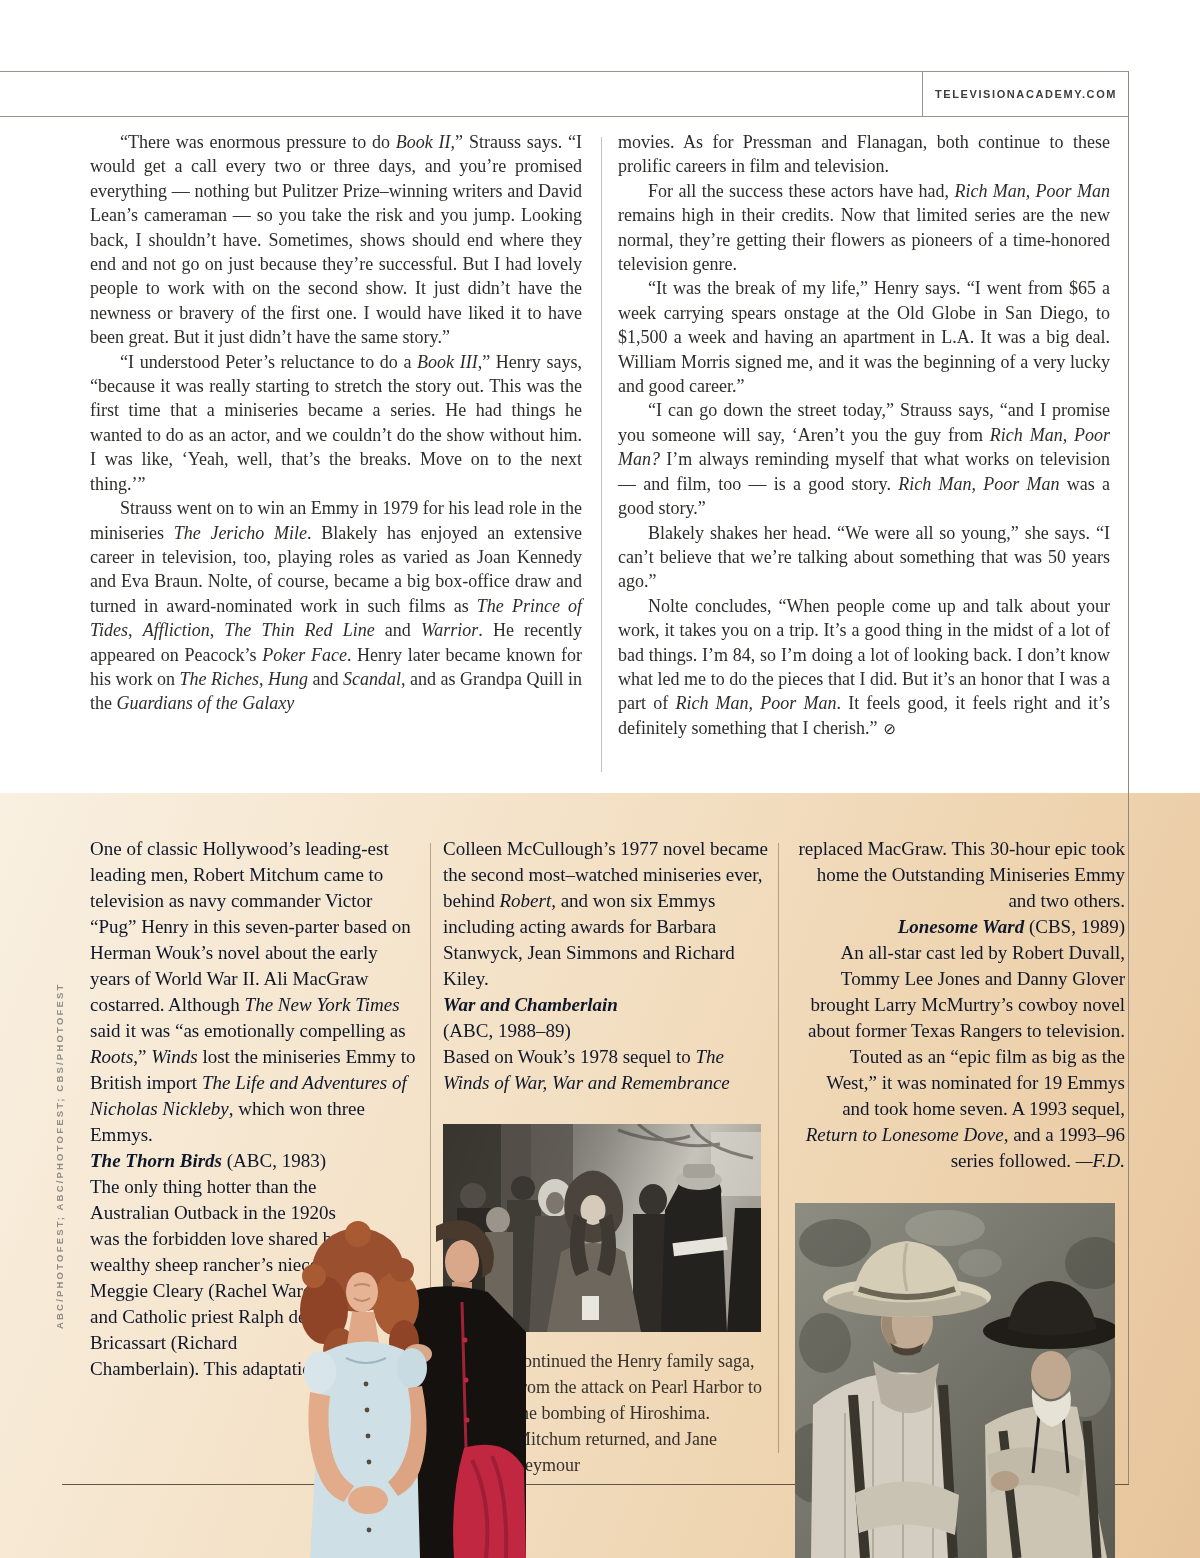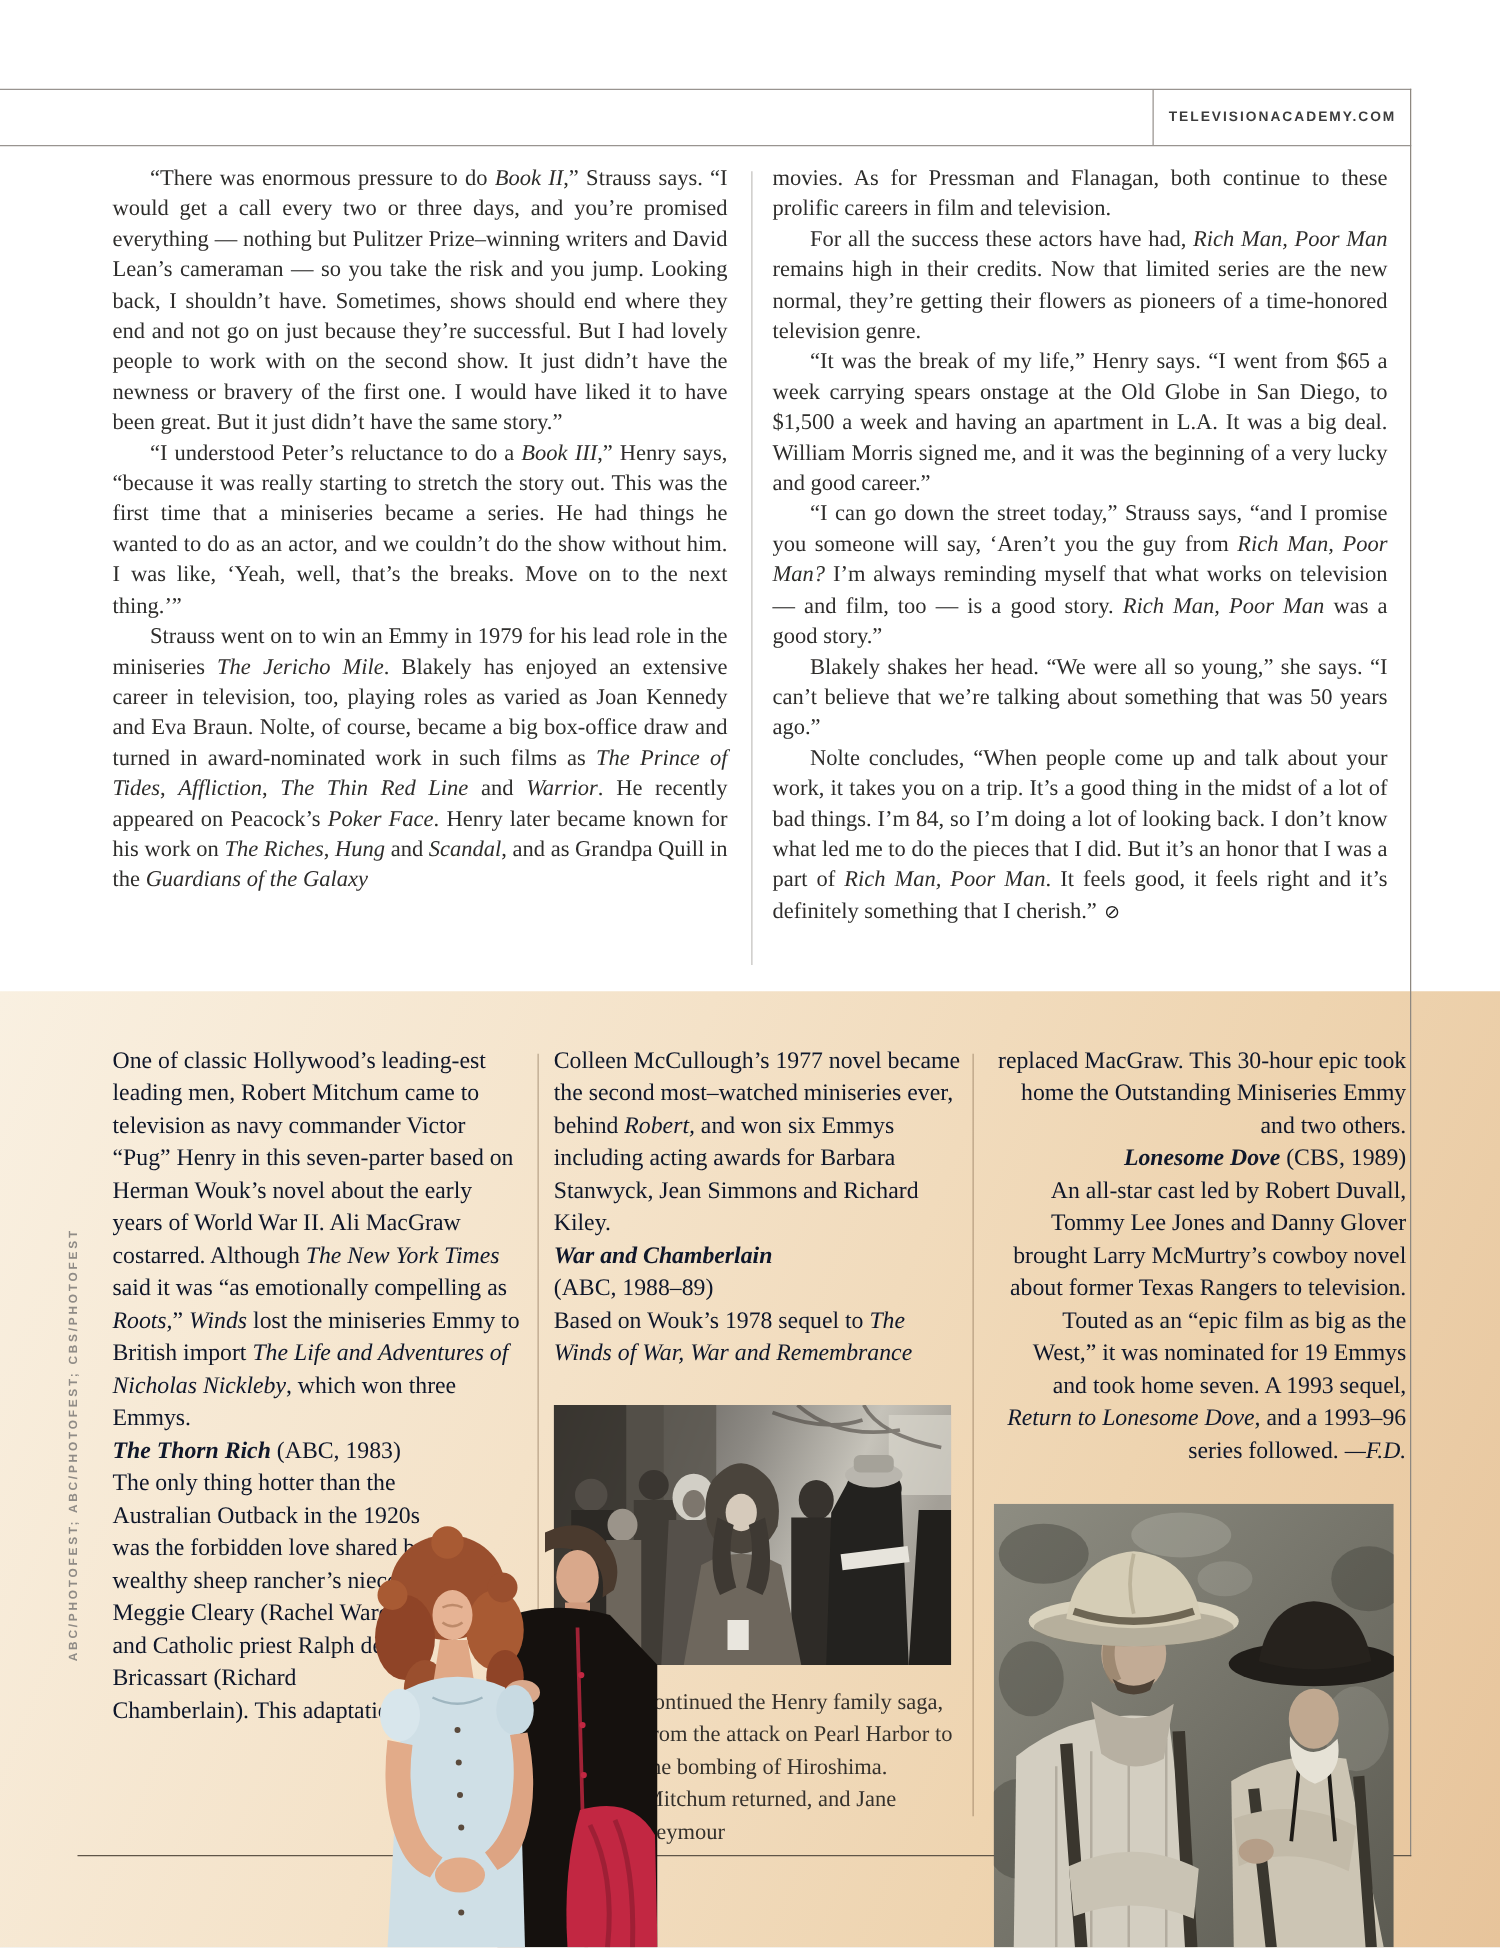--- a/index.html
+++ b/index.html
@@ -86,34 +86,34 @@
       <p class="indent"><span>“I can go down the street today,” Strauss says, “and I promise you someone will say, ‘Aren’t you the guy from </span><i>Rich Man, Poor Man?</i><span> I’m always reminding myself that what works on television — and film, too — is a good story. </span><i>Rich Man, Poor Man</i><span> was a good story.”</span></p>
       <p class="indent"><span>Blakely shakes her head. “We were all so young,” she says. “I can’t believe that we’re talking about something that was 50 years ago.”</span></p>
       <p class="indent"><span>Nolte concludes, “When people come up and talk about your work, it takes you on a trip. It’s a good thing in the midst of a lot of bad things. I’m 84, so I’m doing a lot of looking back. I don’t know what led me to do the pieces that I did. But it’s an honor that I was a part of </span><i>Rich Man, Poor Man</i><span>. It feels good, it feels right and it’s definitely something that I cherish.”</span><span class="endmark">⊘</span></p>
     </div>
 
   <div class="panel-divider pd1"></div>
   <div class="panel-divider pd2"></div>
 
   <div class="panel-col pc1">
     <p><span>One of classic Hollywood’s leading-est leading men, Robert Mitchum came to television as navy commander Victor “Pug” Henry in this seven-parter based on Herman Wouk’s novel about the early years of World War II. Ali MacGraw costarred. Although </span><i>The New York Times</i><span> said it was “as emotionally compelling as </span><i>Roots</i><span>,” </span><i>Winds</i><span> lost the miniseries Emmy to British import </span><i>The Life and Adventures of Nicholas Nickleby</i><span>, which won three Emmys.</span></p>
-    <p class="panel-h"><b class="bi">The Thorn Rich</b><span> (ABC, 1983)</span></p>
+    <p class="panel-h"><b class="bi">The Thorn Birds</b><span> (ABC, 1983)</span></p>
     <p class="narrow"><span>The only thing hotter than the Australian Outback in the 1920s was the forbidden love shared by wealthy sheep rancher’s niece Meggie Cleary (Rachel Ward) and Catholic priest Ralph de Bricassart (Richard Chamberlain). This adaptation of</span></p>
   </div>
 
   <div class="panel-col pc2">
     <p><span>Colleen McCullough’s 1977 novel became the second most–watched miniseries ever, behind </span><i>Robert,</i><span> and won six Emmys including acting awards for Barbara Stanwyck, Jean Simmons and Richard Kiley.</span></p>
     <p class="panel-h"><b class="bi">War and Chamberlain</b></p>
     <p><span>(ABC, 1988–89)</span></p>
     <p><span>Based on Wouk’s 1978 sequel to </span><i>The Winds of War, War and Remembrance</i></p>
   </div>
 
   <div class="panel-col pc3">
     <p><span>replaced MacGraw. This 30-hour epic took home the Outstanding Miniseries Emmy and two others.</span></p>
-    <p class="panel-h"><b class="bi">Lonesome Dove</b><span> (CBS, 1989)</span></p>
+    <p class="panel-h"><b class="bi">Lonesome Ward</b><span> (CBS, 1989)</span></p>
     <p><span>An all-star cast led by Robert Duvall, Tommy Lee Jones and Danny Glover brought Larry McMurtry’s cowboy novel about former Texas Rangers to television. Touted as an “epic film as big as the West,” it was nominated for 19 Emmys and took home seven. A 1993 sequel, </span><i>Return to Lonesome Dove</i><span>, and a 1993–96 series followed. </span><i>—F.D.</i></p>
   </div>
 
   <div class="cont-block"><span>continued the Henry family saga, from the attack on Pearl Harbor to the bombing of Hiroshima. Mitchum returned, and Jane Seymour</span></div>
 
   <div class="credit">
     <span>ABC/PHOTOFEST; ABC/PHOTOFEST; CBS/PHOTOFEST</span>
   </div>
 
   <div class="photo photo-war">

